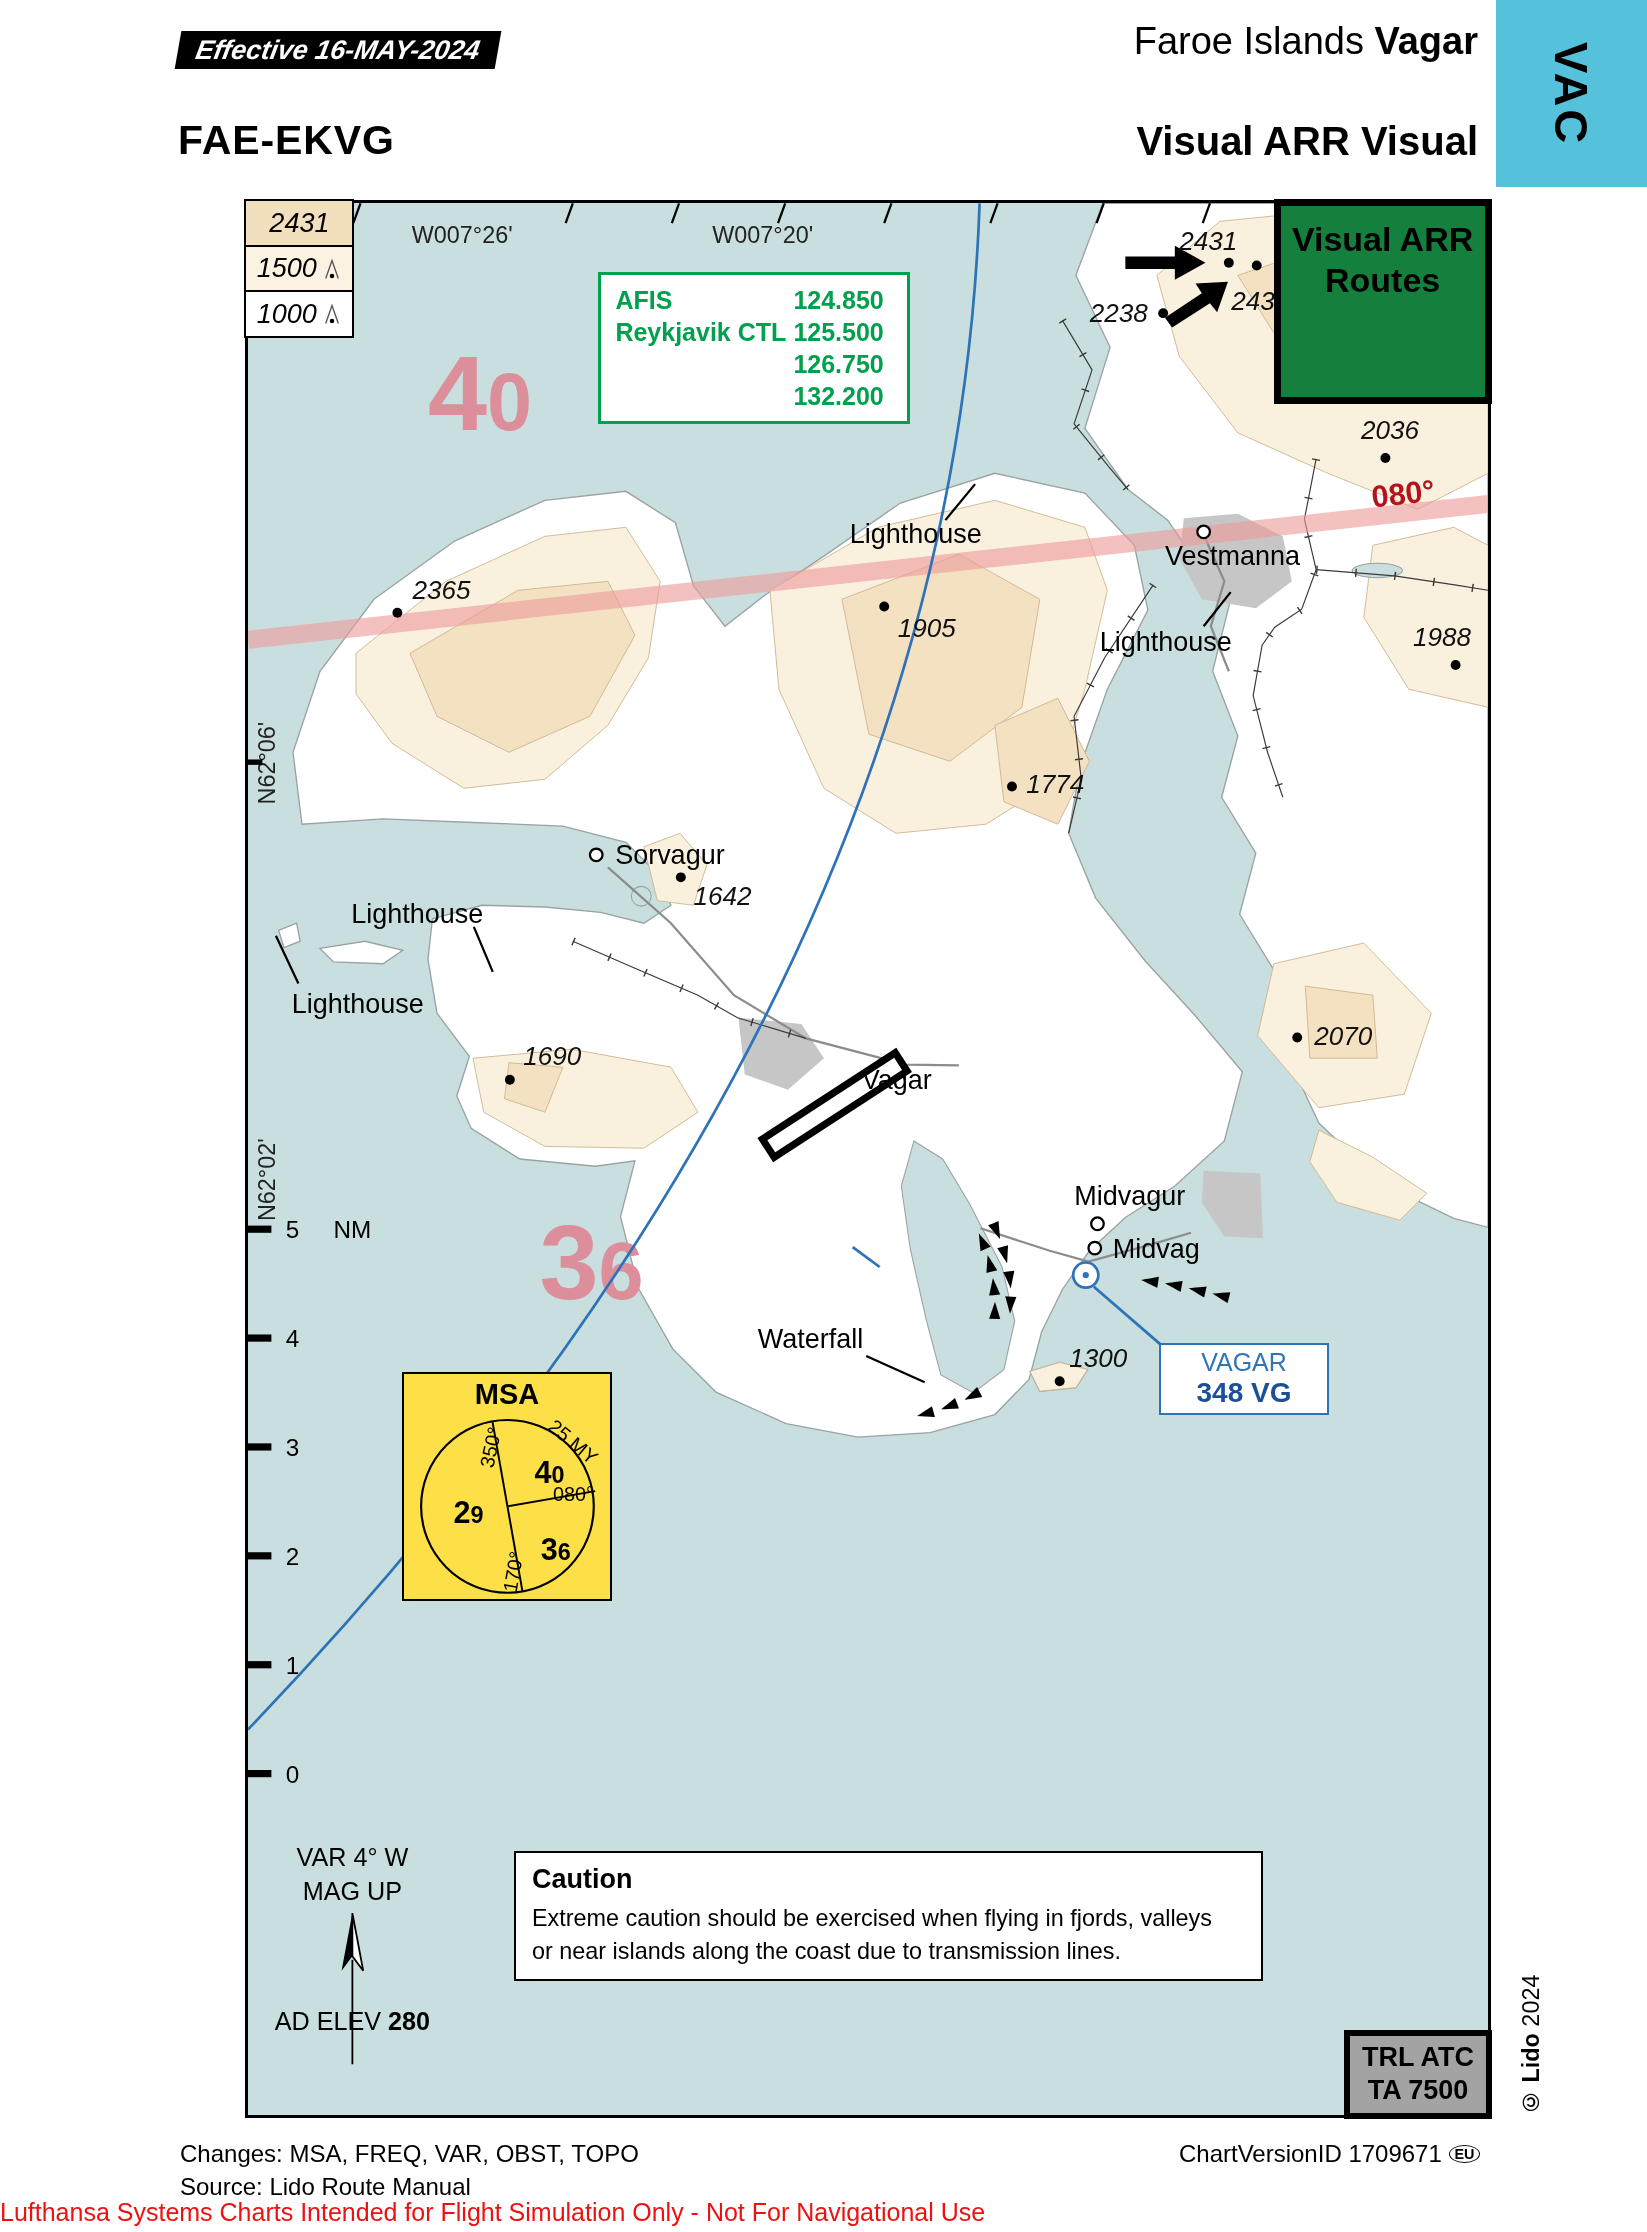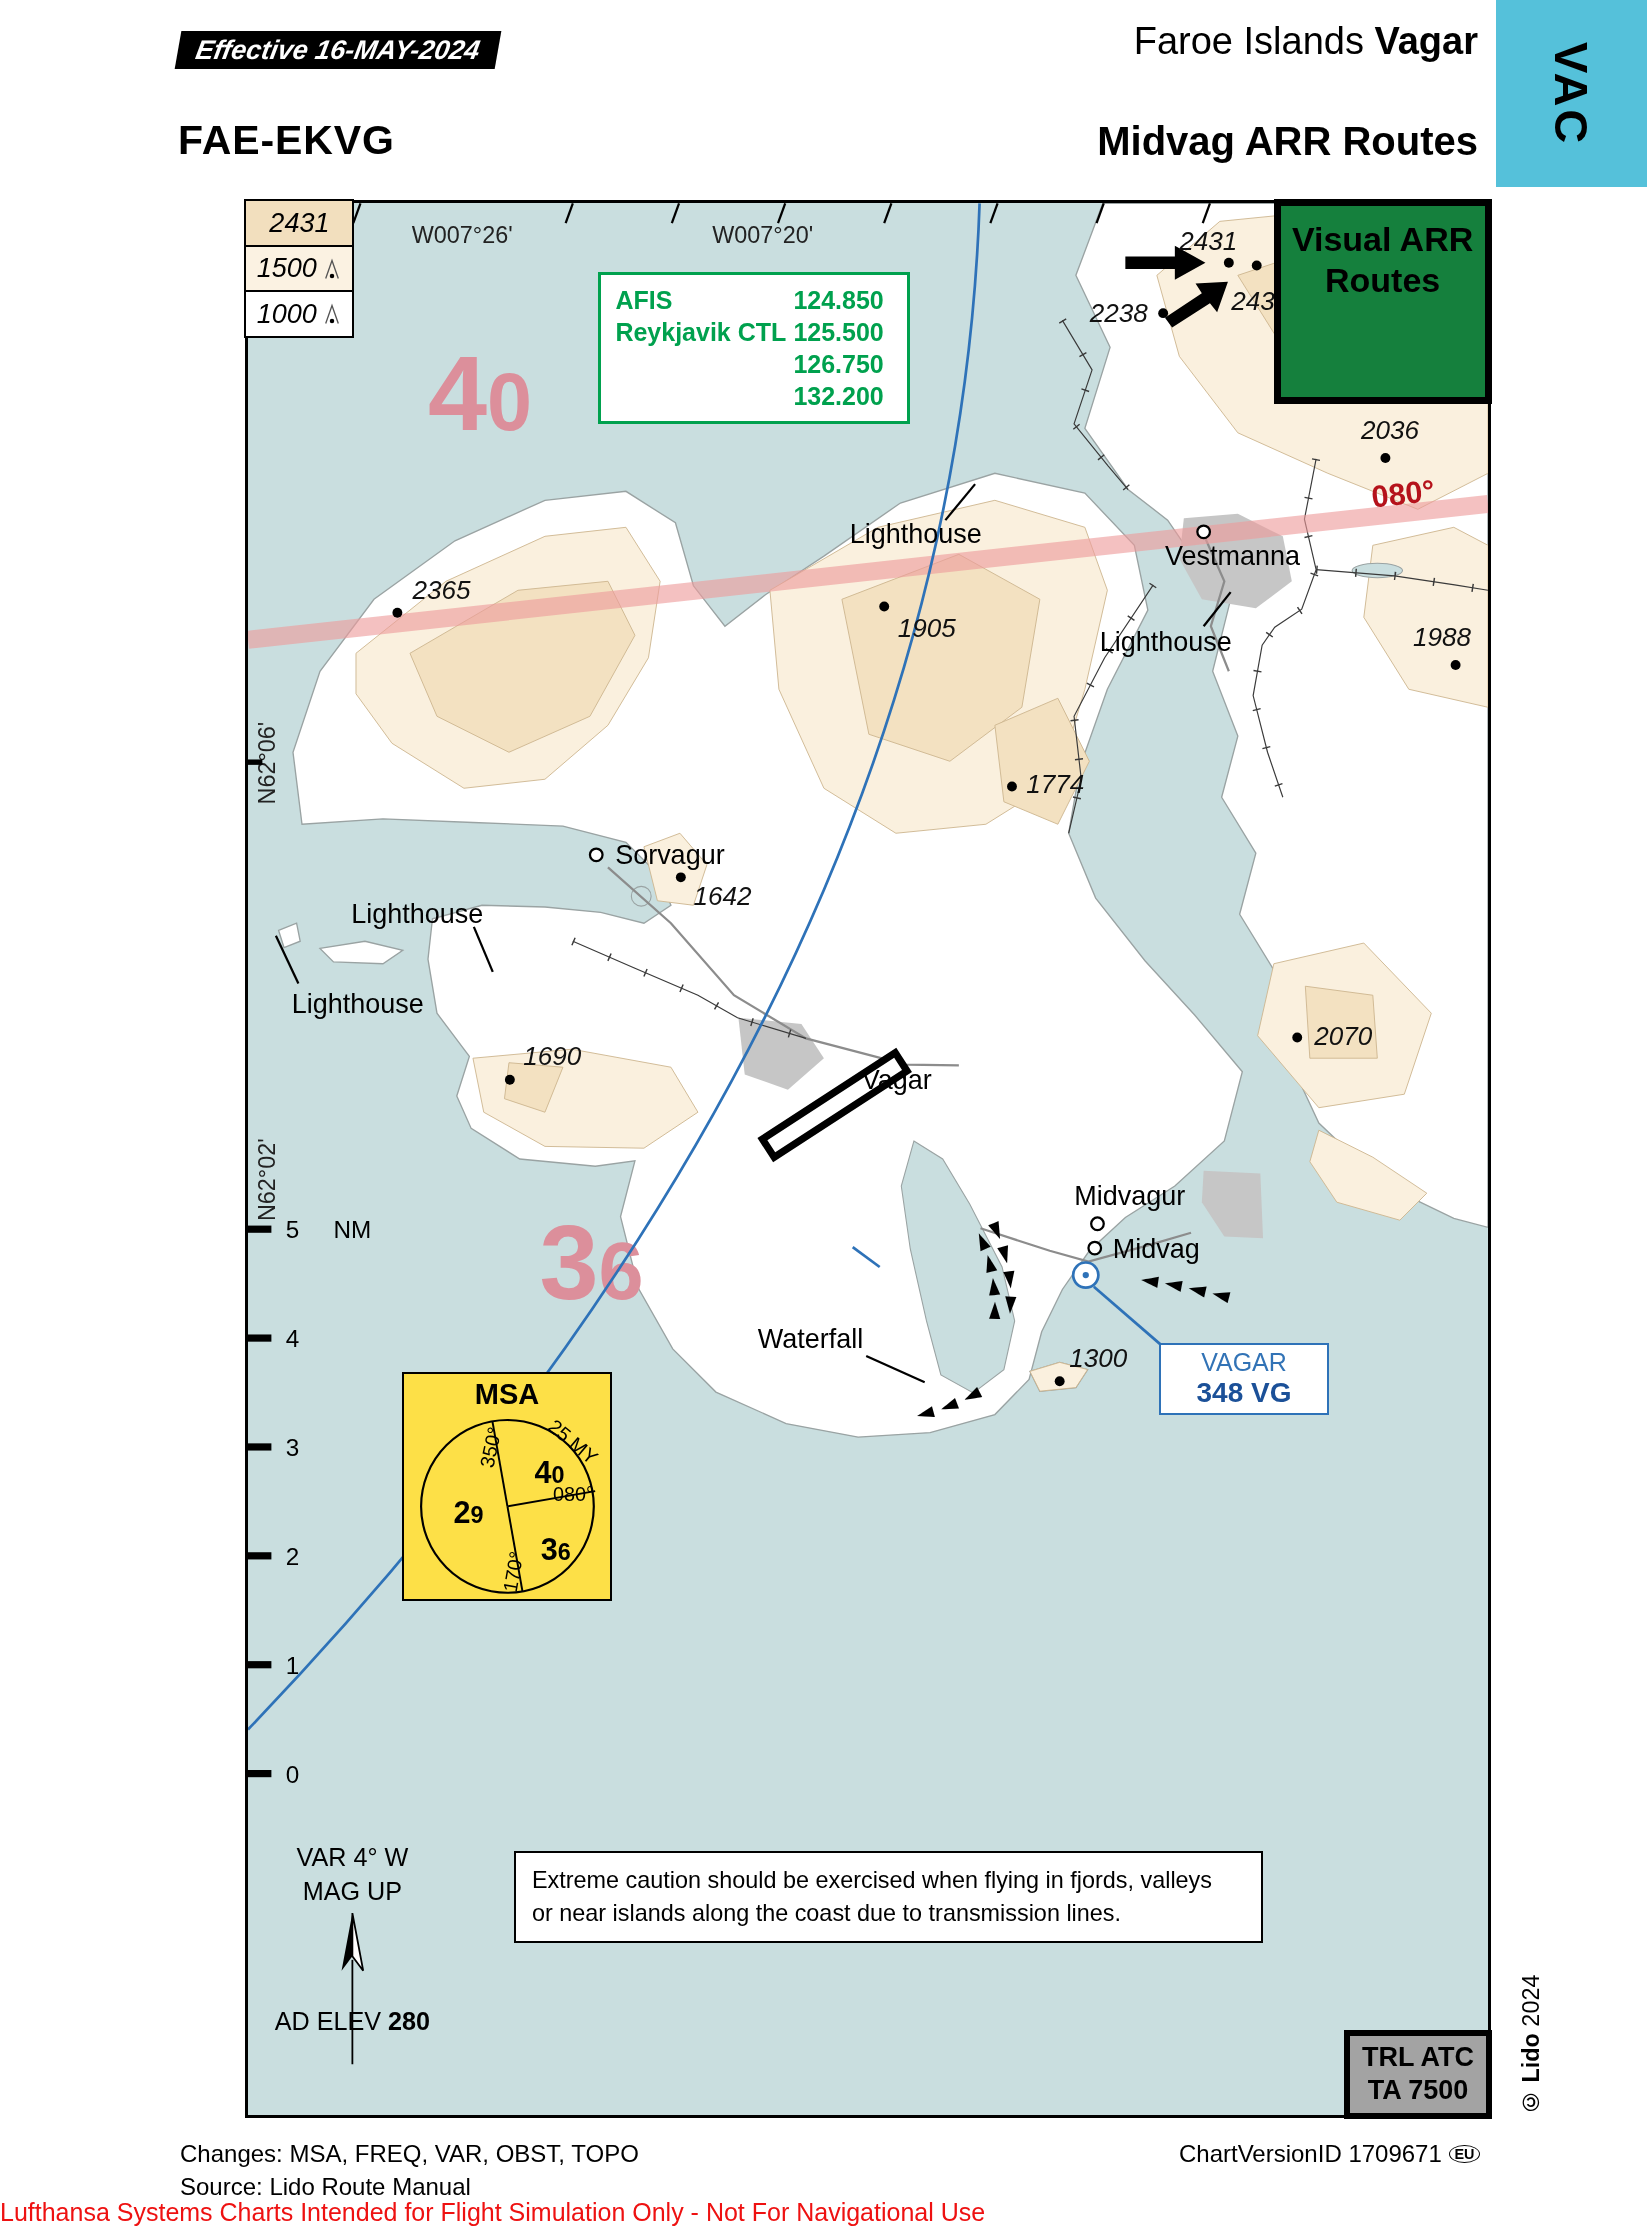--- a/index.html
+++ b/index.html
@@ -94,21 +94,21 @@
 <div id="page">
 
   <div class="vac-tab">
     <span>VAC</span>
   </div>
   <div class="effective">
     <span>Effective  16-MAY-2024</span>
   </div>
   <div class="region-title"><span>Faroe Islands </span><span class="b">Vagar</span></div>
   <div class="chart-code">FAE-EKVG</div>
-  <div class="chart-title-hdr">Midvag ARR Routes</div>
+  <div class="chart-title-hdr">Visual ARR Visual</div>
 
   <div id="map">
     <svg class="base" width="1240" height="1912" viewBox="0 0 1378 2124">
 
       <g>
         <path class="land" d="M950,0 L920,80 L958,160 L930,250 L978,318 L1022,352 L1048,390 L1092,440 L1072,520 L1100,592 L1082,660 L1120,722 L1102,790 L1140,852 L1182,902 L1162,962 L1190,1022 L1232,1062 L1282,1100 L1340,1128 L1378,1138 L1378,0 Z"></path>
         <path class="land" d="M60,690 L50,610 L80,520 L140,440 L230,375 L330,330 L420,320 L475,355 L495,425 L530,470 L575,435 L640,392 L725,333 L830,300 L930,322 L985,380 L1000,452 L955,540 L925,625 L912,700 L942,772 L997,842 L1052,902 L1105,965 L1085,1042 L1030,1092 L975,1127 L935,1164 L905,1207 L882,1254 L868,1307 L830,1346 L758,1366 L678,1371 L598,1356 L520,1321 L472,1273 L434,1206 L414,1126 L430,1064 L386,1070 L302,1062 L248,1028 L232,992 L246,948 L210,900 L200,840 L205,795 L260,780 L330,782 L392,788 L440,800 L470,780 L455,745 L420,710 L350,692 L250,688 L150,684 Z"></path>
         <path class="land" d="M34,808 L54,800 L58,820 L40,827 Z"></path>
         <path class="land" d="M80,828 L130,820 L172,830 L150,845 L95,843 Z"></path>
         <path class="land" d="M869,1298 L902,1288 L933,1296 L920,1316 L880,1320 Z"></path>
@@ -374,20 +374,21 @@
         <text class="rose-l" transform="rotate(40 183 40)" x="183" y="40" text-anchor="middle">25 MY</text>
         <text class="rose-l" x="211" y="100" text-anchor="end">080°</text>
         <text class="rose-l" transform="rotate(-80 129 180)" x="129" y="180" text-anchor="middle">170°</text>
         <text class="rose-v" x="145" y="80"><tspan font-size="34">4</tspan><tspan font-size="26">0</tspan></text>
         <text class="rose-v" x="55" y="125"><tspan font-size="34">2</tspan><tspan font-size="26">9</tspan></text>
         <text class="rose-v" x="152" y="166"><tspan font-size="34">3</tspan><tspan font-size="26">6</tspan></text>
       </svg>
     </div>
 
     <div class="caution">
+      <div class="t">Caution</div>
       <div class="l">Extreme caution should be exercised when flying in fjords, valleys</div>
       <div class="l">or near islands along the coast due to transmission lines.</div>
     </div>
 
     <div class="trlbox">
       <div>TRL ATC</div>
       <div>TA 7500</div>
     </div>
   </div>
 

